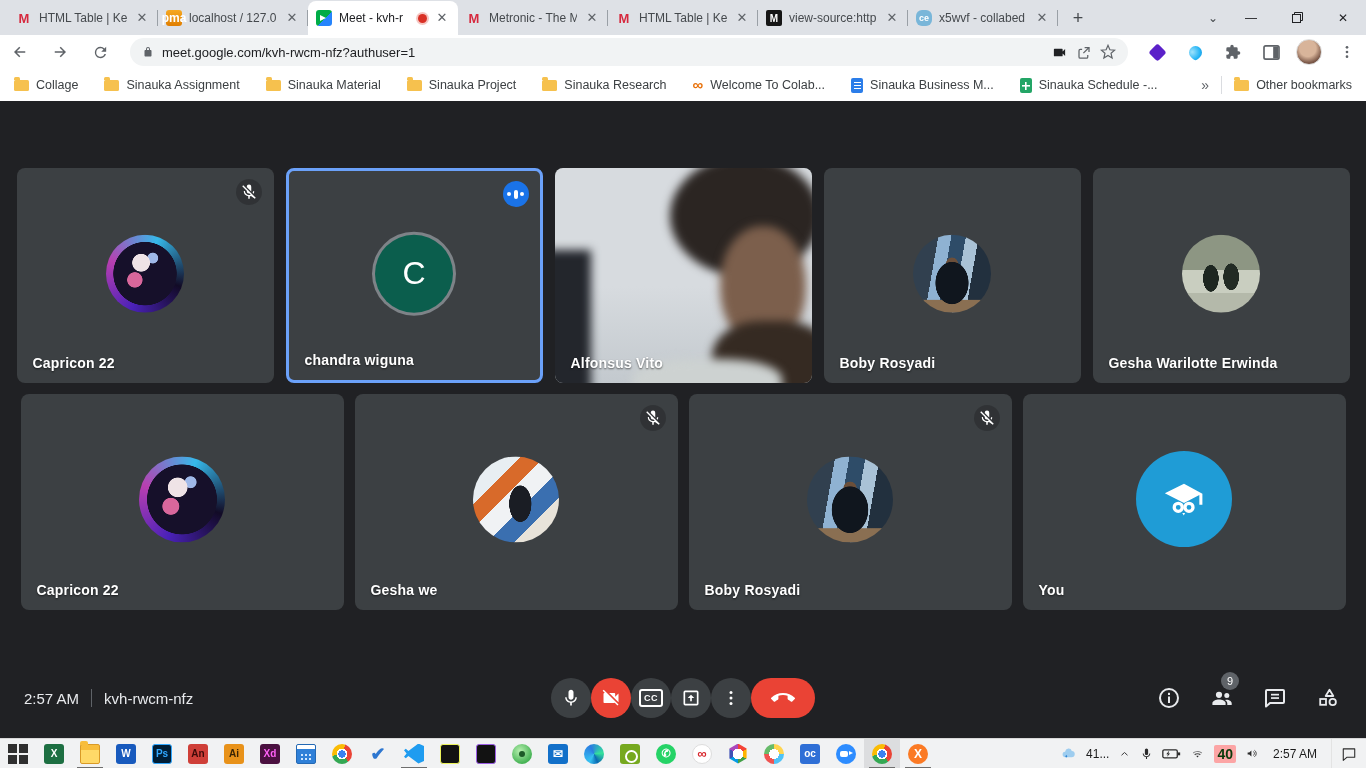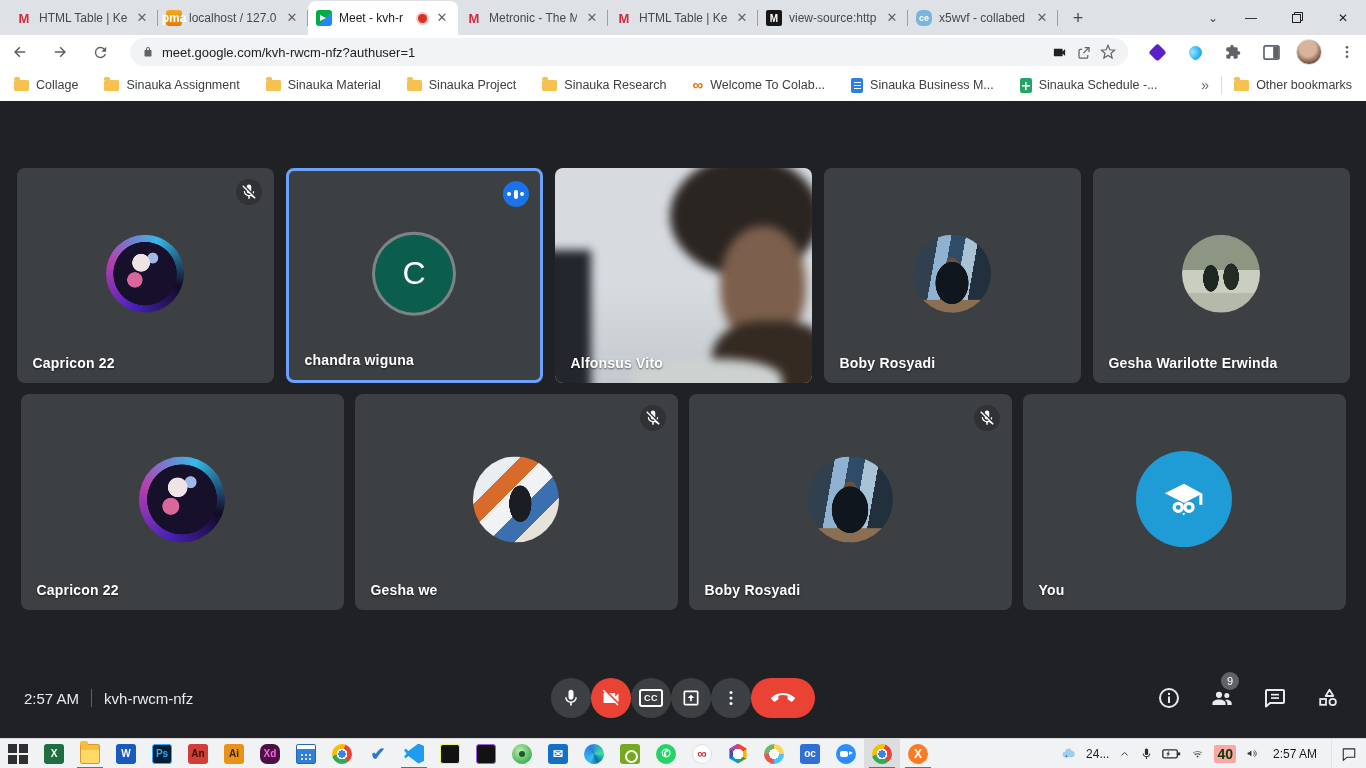--- a/index.html
+++ b/index.html
@@ -130,21 +130,21 @@
     font-weight:700;font-size:10px;box-sizing:border-box;}
   .ap-start{background:linear-gradient(#2f2f2f,#2f2f2f) 0 0/9px 9px no-repeat,linear-gradient(#2f2f2f,#2f2f2f) 11px 0/9px 9px no-repeat,
     linear-gradient(#2f2f2f,#2f2f2f) 0 11px/9px 9px no-repeat,linear-gradient(#2f2f2f,#2f2f2f) 11px 11px/9px 9px no-repeat;border-radius:0;}
   .ap-excel{background:#1d6f42;color:#fff;}
   .ap-explorer{background:linear-gradient(180deg,#f8bd3c 0 30%,#ffd968 30%);border:1px solid #d99a27;border-radius:2px;position:relative;}
   .ap-explorer::before{content:"";position:absolute;top:-4px;left:-1px;width:8px;height:4px;background:#f8bd3c;border-radius:2px 2px 0 0;}
   .ap-word{background:#185abd;color:#fff;}
   .ap-ps{background:#001e36;color:#31a8ff;border:1px solid #31a8ff;}
   .ap-an{background:#cf3f38;color:#3d0a08;}
   .ap-ai{background:#e8921a;color:#3a2404;}
-  .ap-xd{background:#4b1140;color:#ff61f6;border-radius:7px;}
+  .ap-xd{background:#4b1140;color:#ff61f6;}
   .ap-grid{background:linear-gradient(180deg,#fff 0 22%,#2f80d8 22%);border:1px solid #2469b4;border-radius:2px;position:relative;}
   .ap-grid::after{content:"";position:absolute;left:3px;top:8px;width:12px;height:8px;
     background:radial-gradient(circle,#cfe6ff 1px,transparent 1.4px) 0 0/4px 4px;}
   .ap-chrome{border-radius:50%;background:
     radial-gradient(circle,#3b82f0 0 26%,#fff 27% 37%,rgba(0,0,0,0) 38%),
     conic-gradient(from 140deg,#34a853 0 33.3%,#fbbc05 33.3% 66.6%,#ea4335 66.6%);}
   .ap-check{color:#2e77d0;font-size:18px;background:transparent;}
   .ap-vscode{background:#1f9cf0;clip-path:polygon(72% 0,100% 12%,100% 88%,72% 100%,22% 63%,9% 74%,0 66%,13% 50%,0 34%,9% 26%,22% 37%);border-radius:0;}
   .ap-pycharm{background:#121212;color:#ecf35b;border:1px solid #ecf35b;}
   .ap-phpstorm{background:#121212;color:#bb80f2;border:1px solid #9b5de5;}
@@ -575,21 +575,21 @@
           <span class="ai ap-xampp">X</span>
         </div>
       </div>
     <div id="tray">
       <span class="trayitem">
         <svg width="17" height="15" viewBox="0 0 24 24">
             <path d="M7 18a4.5 4.5 0 0 1-.4-8.98A5.5 5.5 0 0 1 17.3 7.9 4.3 4.3 0 0 1 16.6 18H7z" fill="#9ecdef"></path>
             <path d="M10 16.5c0 1-.7 1.8-1.5 1.8S7 17.5 7 16.5c0-.8 1.5-2.6 1.5-2.6s1.5 1.8 1.5 2.6z" fill="#2f86d6"></path>
           </svg>
       </span>
-      <span class="trayitem">24...</span>
+      <span class="trayitem">41...</span>
       <span class="trayitem">
         <svg width="13" height="12" viewBox="0 0 24 24" fill="none" stroke="#3c3c3c" stroke-width="2">
             <path d="M6 14.5l6-5.5 6 5.5"></path>
           </svg>
       </span>
       <span class="trayitem">
         <svg width="13" height="14" viewBox="0 0 24 24" fill="#2b2b2b">
             <path d="M12 14c1.66 0 3-1.34 3-3V5c0-1.66-1.34-3-3-3S9 3.34 9 5v6c0 1.66 1.34 3 3 3zm5.3-3c0 3-2.54 5.1-5.3 5.1S6.7 14 6.7 11H5c0 3.41 2.72 6.23 6 6.72V21h2v-3.28c3.28-.49 6-3.3 6-6.72h-1.7z"></path>
           </svg>
       </span>

